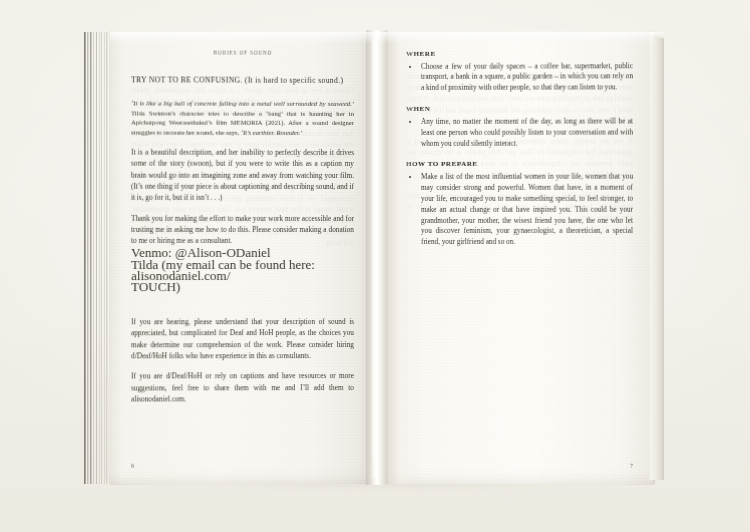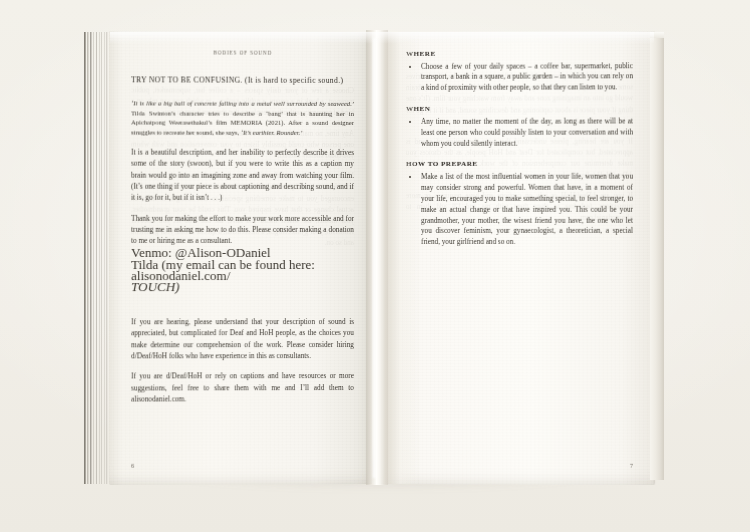--- a/index.html
+++ b/index.html
@@ -350,21 +350,21 @@
           <span>Tilda Swinton’s character tries to describe a ‘bang’ that is haunting her in Apichatpong Weerasethakul’s film MEMORIA (2021). After a sound designer struggles to recreate her sound, she says,</span>
           <i>‘It’s earthier. Rounder.’</i>
         </p>
 
         <p class="body-p">It is a beautiful description, and her inability to perfectly describe it drives some of the story (swoon), but if you were to write this as a caption my brain would go into an imagining zone and away from watching your film. (It’s one thing if your piece is about captioning and describing sound, and if it is, go for it, but if it isn’t . . .)</p>
 
         <p class="body-p tight">Thank you for making the effort to make your work more accessible and for trusting me in asking me how to do this. Please consider making a donation to me or hiring me as a consultant.</p>
 
         <p class="contact-line">Venmo: @Alison-ODaniel</p>
         <p class="contact-line">Tilda (my email can be found here: alisonodaniel.com/</p>
-        <p class="contact-line" style="margin-bottom:25px;font-style:italic;">TOUCH)</p>
+        <p class="contact-line" style="margin-bottom:25px;">TOUCH)</p>
 
         <p class="body-p" style="margin-top:10px;">If you are hearing, please understand that your description of sound is appreciated, but complicated for Deaf and HoH people, as the choices you make determine our comprehension of the work. Please consider hiring d/Deaf/HoH folks who have experience in this as consultants.</p>
 
         <p class="body-p">If you are d/Deaf/HoH or rely on captions and have resources or more suggestions, feel free to share them with me and I’ll add them to alisonodaniel.com.</p>
 
         <div class="folio" id="folio-left">6</div>
       </div>
     </div>
 
     <div class="page" id="page-right">

